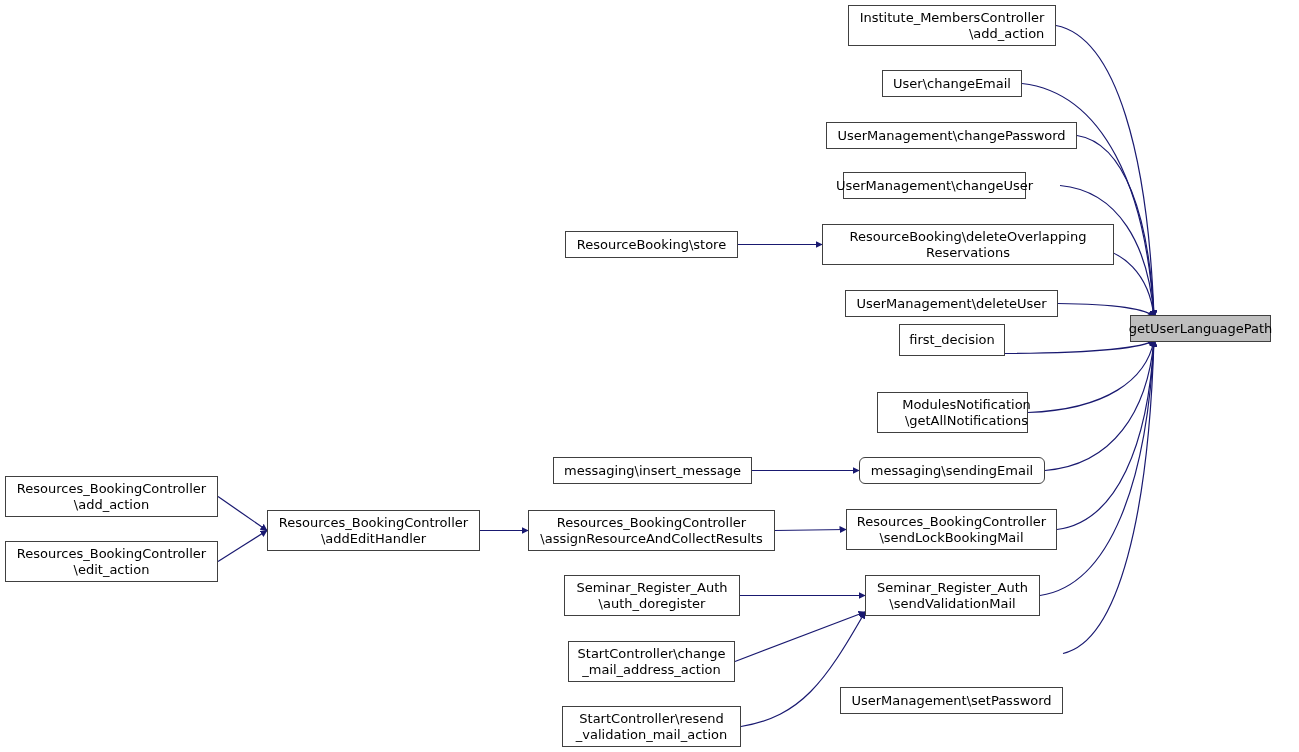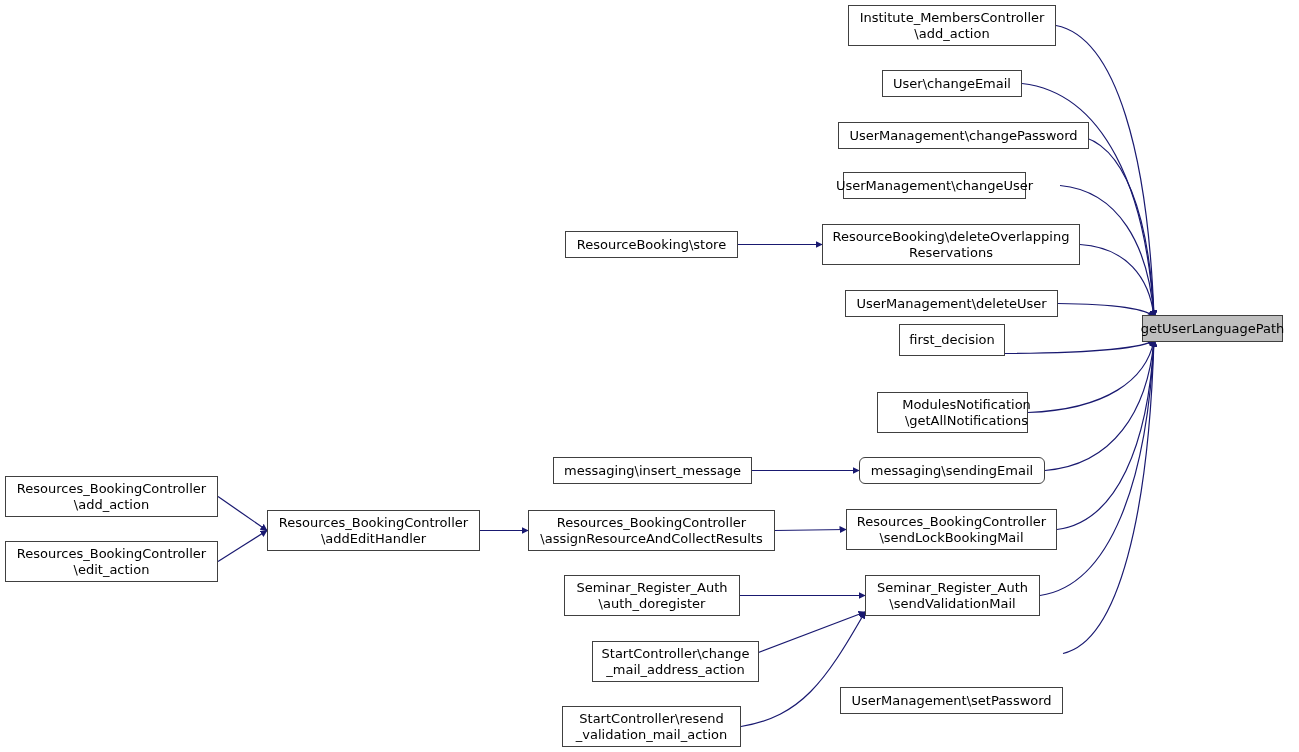--- a/index.html
+++ b/index.html
@@ -76,27 +76,27 @@
         <path d="M775,530.5 L846,529.5" fill="none" stroke="#191970" stroke-width="1.2" marker-end="url(#arrow)"></path>
         <path d="M1057,529.5 C1117.14,521.92 1148.18,444.225 1154,340" fill="none" stroke="#191970" stroke-width="1.2" marker-end="url(#arrow)"></path>
         <path d="M740,595.5 L865,595.5" fill="none" stroke="#191970" stroke-width="1.2" marker-end="url(#arrow)"></path>
         <path d="M735,661.5 L865,612" fill="none" stroke="#191970" stroke-width="1.2" marker-end="url(#arrow)"></path>
         <path d="M741,726.5 C801,716.5 825,682 865,612" fill="none" stroke="#191970" stroke-width="1.2" marker-end="url(#arrow)"></path>
         <path d="M1040,595.5 C1110.68,585.28 1147.16,480.525 1154,340" fill="none" stroke="#191970" stroke-width="1.2" marker-end="url(#arrow)"></path>
         <path d="M1063,653.5 C1119.42,640.96 1148.54,512.425 1154,340" fill="none" stroke="#191970" stroke-width="1.2" marker-end="url(#arrow)"></path>
       </g>
   </svg>
   <div id="node-layer">
-      <div class="node" style="left: 848px; top: 5px; width: 208px; height: 41px;"><span class="node-label">Institute_MembersController
+      <div class="node" style="left: 848px; top: 5px; width: 208px; height: 41px; text-align: right;"><span class="node-label">Institute_MembersController
 \add_action</span></div>
       <div class="node" style="left: 882px; top: 70px; width: 140px; height: 27px;"><span class="node-label">User\changeEmail</span></div>
-      <div class="node" style="left: 826px; top: 122px; width: 251px; height: 27px; margin-left: 12px;"><span class="node-label">UserManagement\changePassword</span></div>
+      <div class="node" style="left: 826px; top: 122px; width: 251px; height: 27px;"><span class="node-label">UserManagement\changePassword</span></div>
       <div class="node" style="left: 843px; top: 172px; width: 183px; height: 27px;"><span class="node-label">UserManagement\changeUser</span></div>
       <div class="node" style="left: 565px; top: 231px; width: 173px; height: 27px;"><span class="node-label">ResourceBooking\store</span></div>
-      <div class="node" style="left: 822px; top: 224px; width: 258px; height: 41px;"><span class="node-label">ResourceBooking\deleteOverlapping
+      <div class="node" style="left: 822px; top: 224px; width: 292px; height: 41px;"><span class="node-label">ResourceBooking\deleteOverlapping
 Reservations</span></div>
       <div class="node" style="left: 845px; top: 290px; width: 213px; height: 27px;"><span class="node-label">UserManagement\deleteUser</span></div>
       <div class="node" style="left: 899px; top: 324px; width: 106px; height: 32px;"><span class="node-label">first_decision</span></div>
       <div class="node" style="left: 877px; top: 392px; width: 151px; height: 41px; padding-left: 28px;"><span class="node-label">ModulesNotification
 \getAllNotifications</span></div>
       <div class="node" style="left: 553px; top: 457px; width: 199px; height: 27px;"><span class="node-label">messaging\insert_message</span></div>
       <div class="node" style="left: 859px; top: 457px; width: 186px; height: 27px; border-radius: 6px;"><span class="node-label">messaging\sendingEmail</span></div>
       <div class="node" style="left: 5px; top: 476px; width: 213px; height: 41px;"><span class="node-label">Resources_BookingController
 \add_action</span></div>
       <div class="node" style="left: 5px; top: 541px; width: 213px; height: 41px;"><span class="node-label">Resources_BookingController
@@ -104,20 +104,20 @@
       <div class="node" style="left: 267px; top: 510px; width: 213px; height: 41px;"><span class="node-label">Resources_BookingController
 \addEditHandler</span></div>
       <div class="node" style="left: 528px; top: 510px; width: 247px; height: 41px;"><span class="node-label">Resources_BookingController
 \assignResourceAndCollectResults</span></div>
       <div class="node" style="left: 846px; top: 509px; width: 211px; height: 41px;"><span class="node-label">Resources_BookingController
 \sendLockBookingMail</span></div>
       <div class="node" style="left: 564px; top: 575px; width: 176px; height: 41px;"><span class="node-label">Seminar_Register_Auth
 \auth_doregister</span></div>
       <div class="node" style="left: 865px; top: 575px; width: 175px; height: 41px;"><span class="node-label">Seminar_Register_Auth
 \sendValidationMail</span></div>
-      <div class="node" style="left: 592px; top: 641px; width: 167px; height: 41px;"><span class="node-label">StartController\change
+      <div class="node" style="left: 568px; top: 641px; width: 167px; height: 41px;"><span class="node-label">StartController\change
 _mail_address_action</span></div>
       <div class="node" style="left: 840px; top: 640px; width: 223px; height: 27px; margin-top: 47px;"><span class="node-label">UserManagement\setPassword</span></div>
       <div class="node" style="left: 562px; top: 706px; width: 179px; height: 41px;"><span class="node-label">StartController\resend
 _validation_mail_action</span></div>
-      <div class="node highlight" style="left: 1130px; top: 315px; width: 141px; height: 27px; margin-left: 12px;"><span class="node-label">getUserLanguagePath</span></div>
+      <div class="node highlight" style="left: 1130px; top: 315px; width: 141px; height: 27px;"><span class="node-label">getUserLanguagePath</span></div>
     </div>
 </div>
 
 </body></html>

